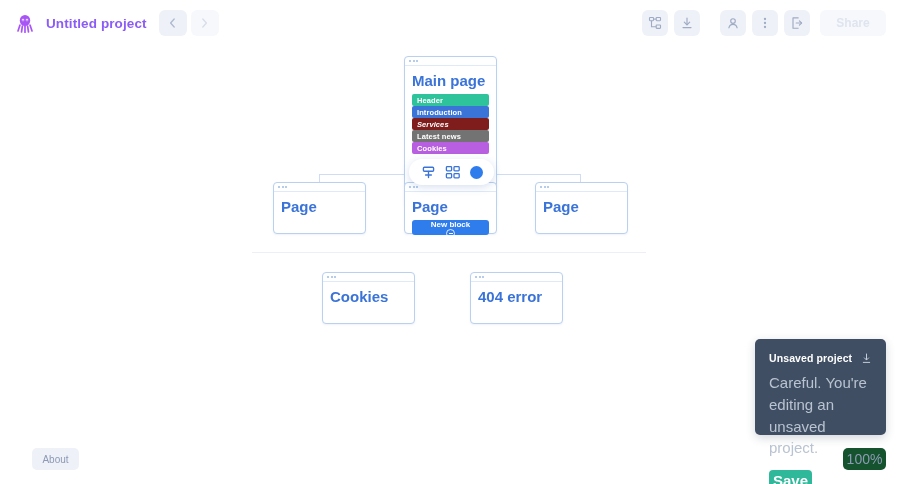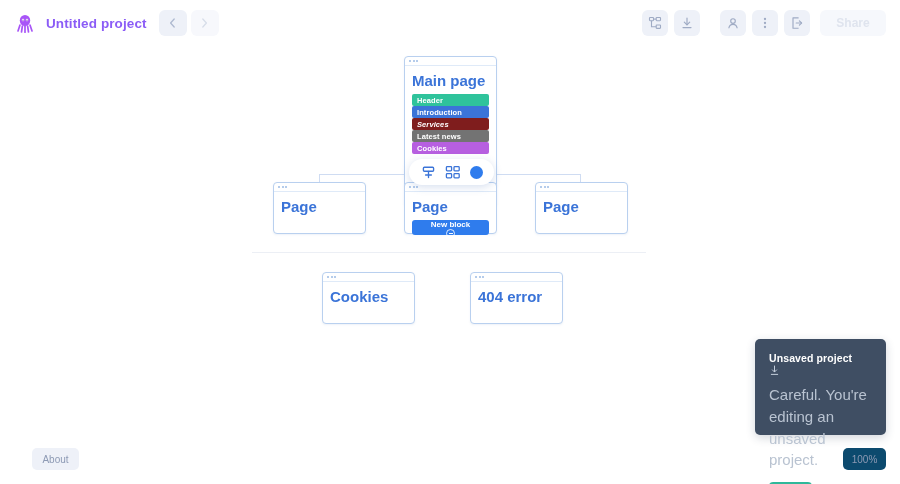--- a/index.html
+++ b/index.html
@@ -237,21 +237,20 @@
     height: 96px;
     background: #3f4e63;
     border-radius: 5px;
     padding: 13px 14px;
     box-shadow: 0 3px 10px rgba(40,55,80,.20);
   }
   .panel-head {
     display: flex;
     align-items: flex-start;
     justify-content: space-between;
-    flex-direction: column;
   }
   .panel-title {
     font-size: 10.5px;
     font-weight: bold;
     color: #ffffff;
     letter-spacing: .1px;
   }
   .panel-dl {
     border: none;
     background: transparent;
@@ -294,23 +293,23 @@
     border: none;
     cursor: pointer;
   }
   .zoom-btn {
     position: absolute;
     left: 843px;
     top: 448px;
     width: 43px;
     height: 22px;
     border-radius: 5px;
-    background: #0c4a6e;
+    background: #14532d;
     color: #8d9ab4;
-    font-size: 10px;
+    font-size: 14px;
     border: none;
     cursor: pointer;
   }
 </style>
 </head>
 <body>
 
 <div class="topbar">
 
   <div class="logo">

